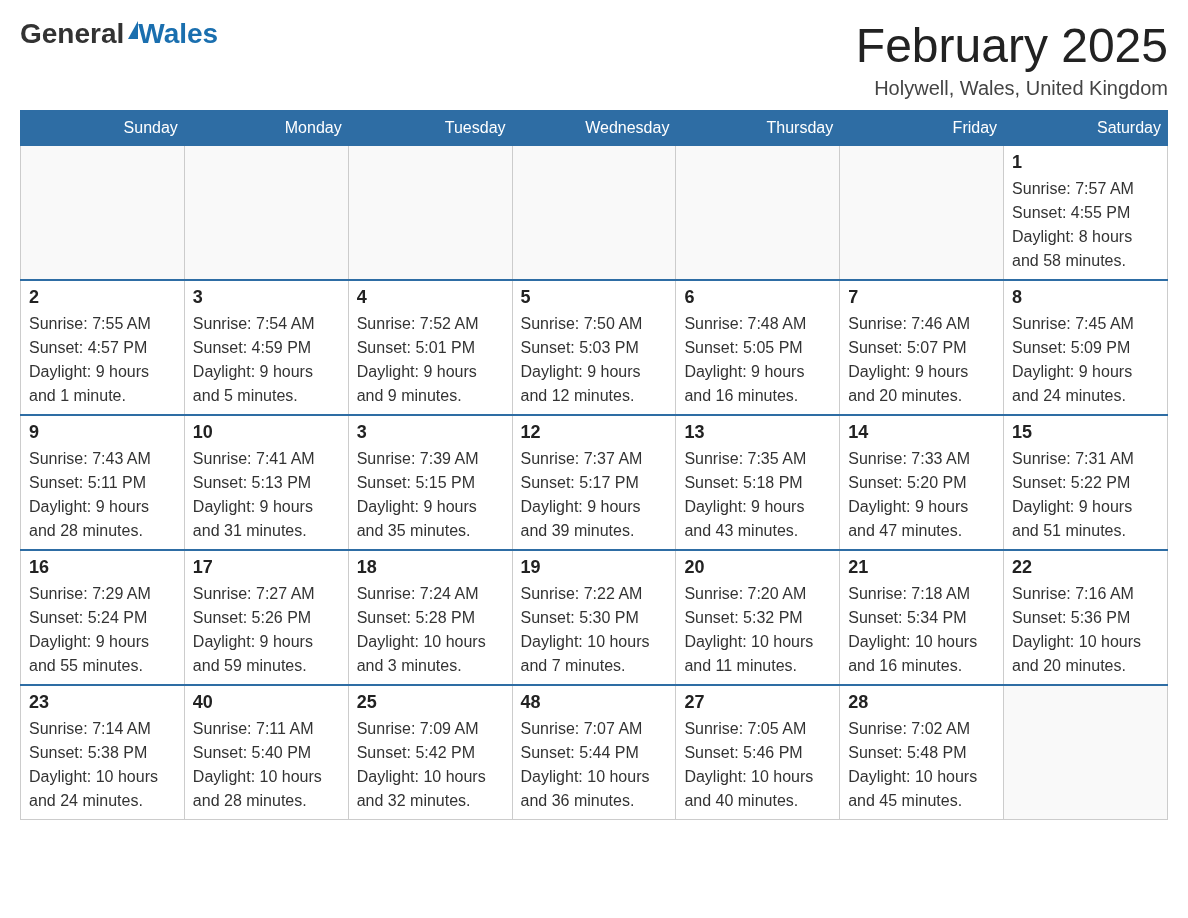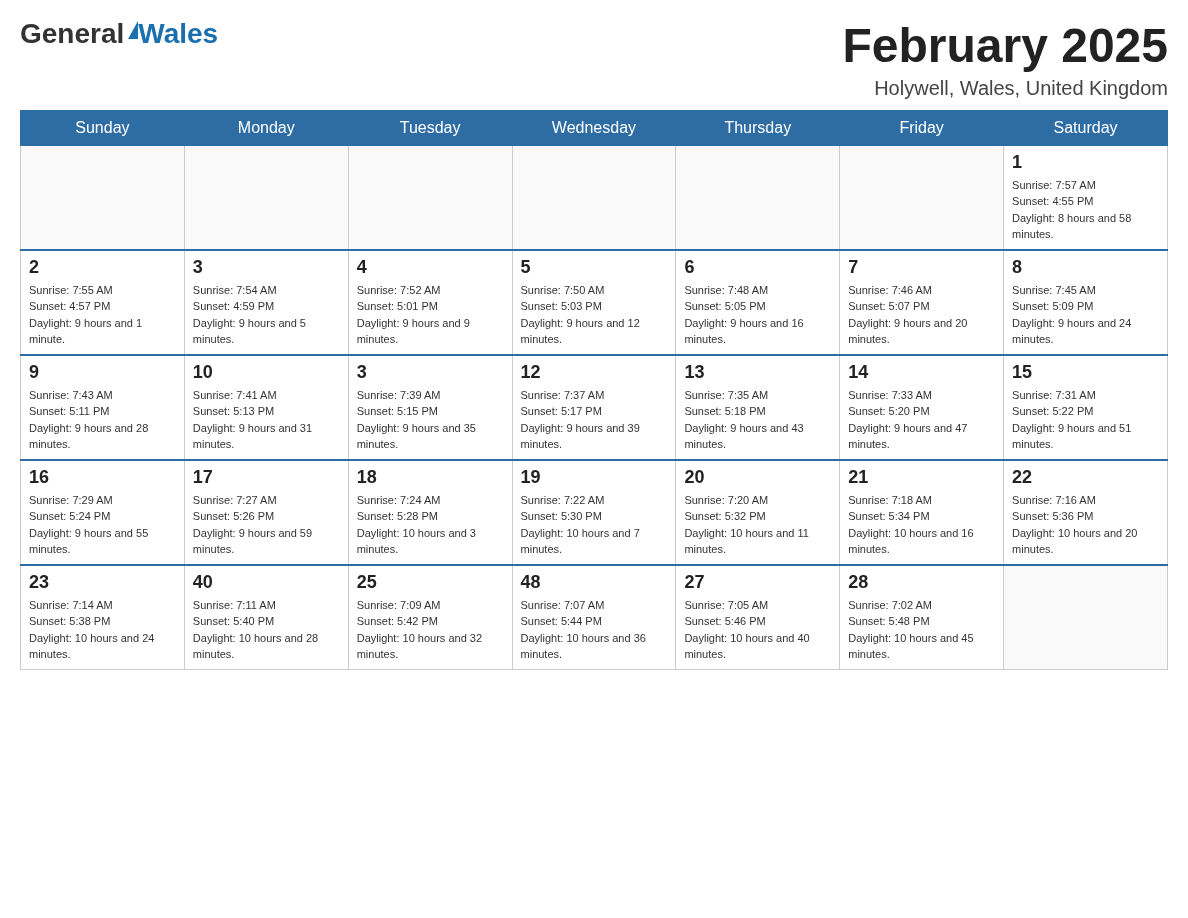--- a/index.html
+++ b/index.html
@@ -47,41 +47,41 @@
     }
     .logo-row {
       display: flex;
       align-items: center;
     }
     .title-section {
       text-align: right;
     }
     .month-title {
       font-size: 48px;
-      font-weight: bold;
+      font-weight: normal;
       color: #222;
       line-height: 1.1;
     }
     .location {
       font-size: 20px;
       color: #444;
       margin-top: 4px;
     }
     .calendar {
       width: 100%;
       border-collapse: collapse;
       margin-top: 10px;
     }
     .calendar th {
       background-color: #2e6da4;
       color: #fff;
       font-size: 16px;
       font-weight: normal;
-      padding: 8px 15px;
-      text-align: center;
+      padding: 8px 6px;
+      text-align: right;
       border: 1px solid #2e6da4;
     }
     .calendar td {
       vertical-align: top;
       border: 1px solid #ccc;
       padding: 6px 8px;
       width: 14.28%;
       min-height: 110px;
       font-size: 13px;
       color: #333;
@@ -90,21 +90,21 @@
       background: #f9f9f9;
     }
     .day-number {
       font-size: 18px;
       font-weight: bold;
       color: #222;
       display: block;
       margin-bottom: 4px;
     }
     .day-info {
-      font-size: 11px;
+      font-size: 16px;
       color: #333;
       line-height: 1.5;
     }
     .calendar tr td {
       border-top: 2px solid #2e6da4;
     }
     .calendar tbody tr:first-child td {
       border-top: 1px solid #ccc;
     }
     .calendar thead tr th {

